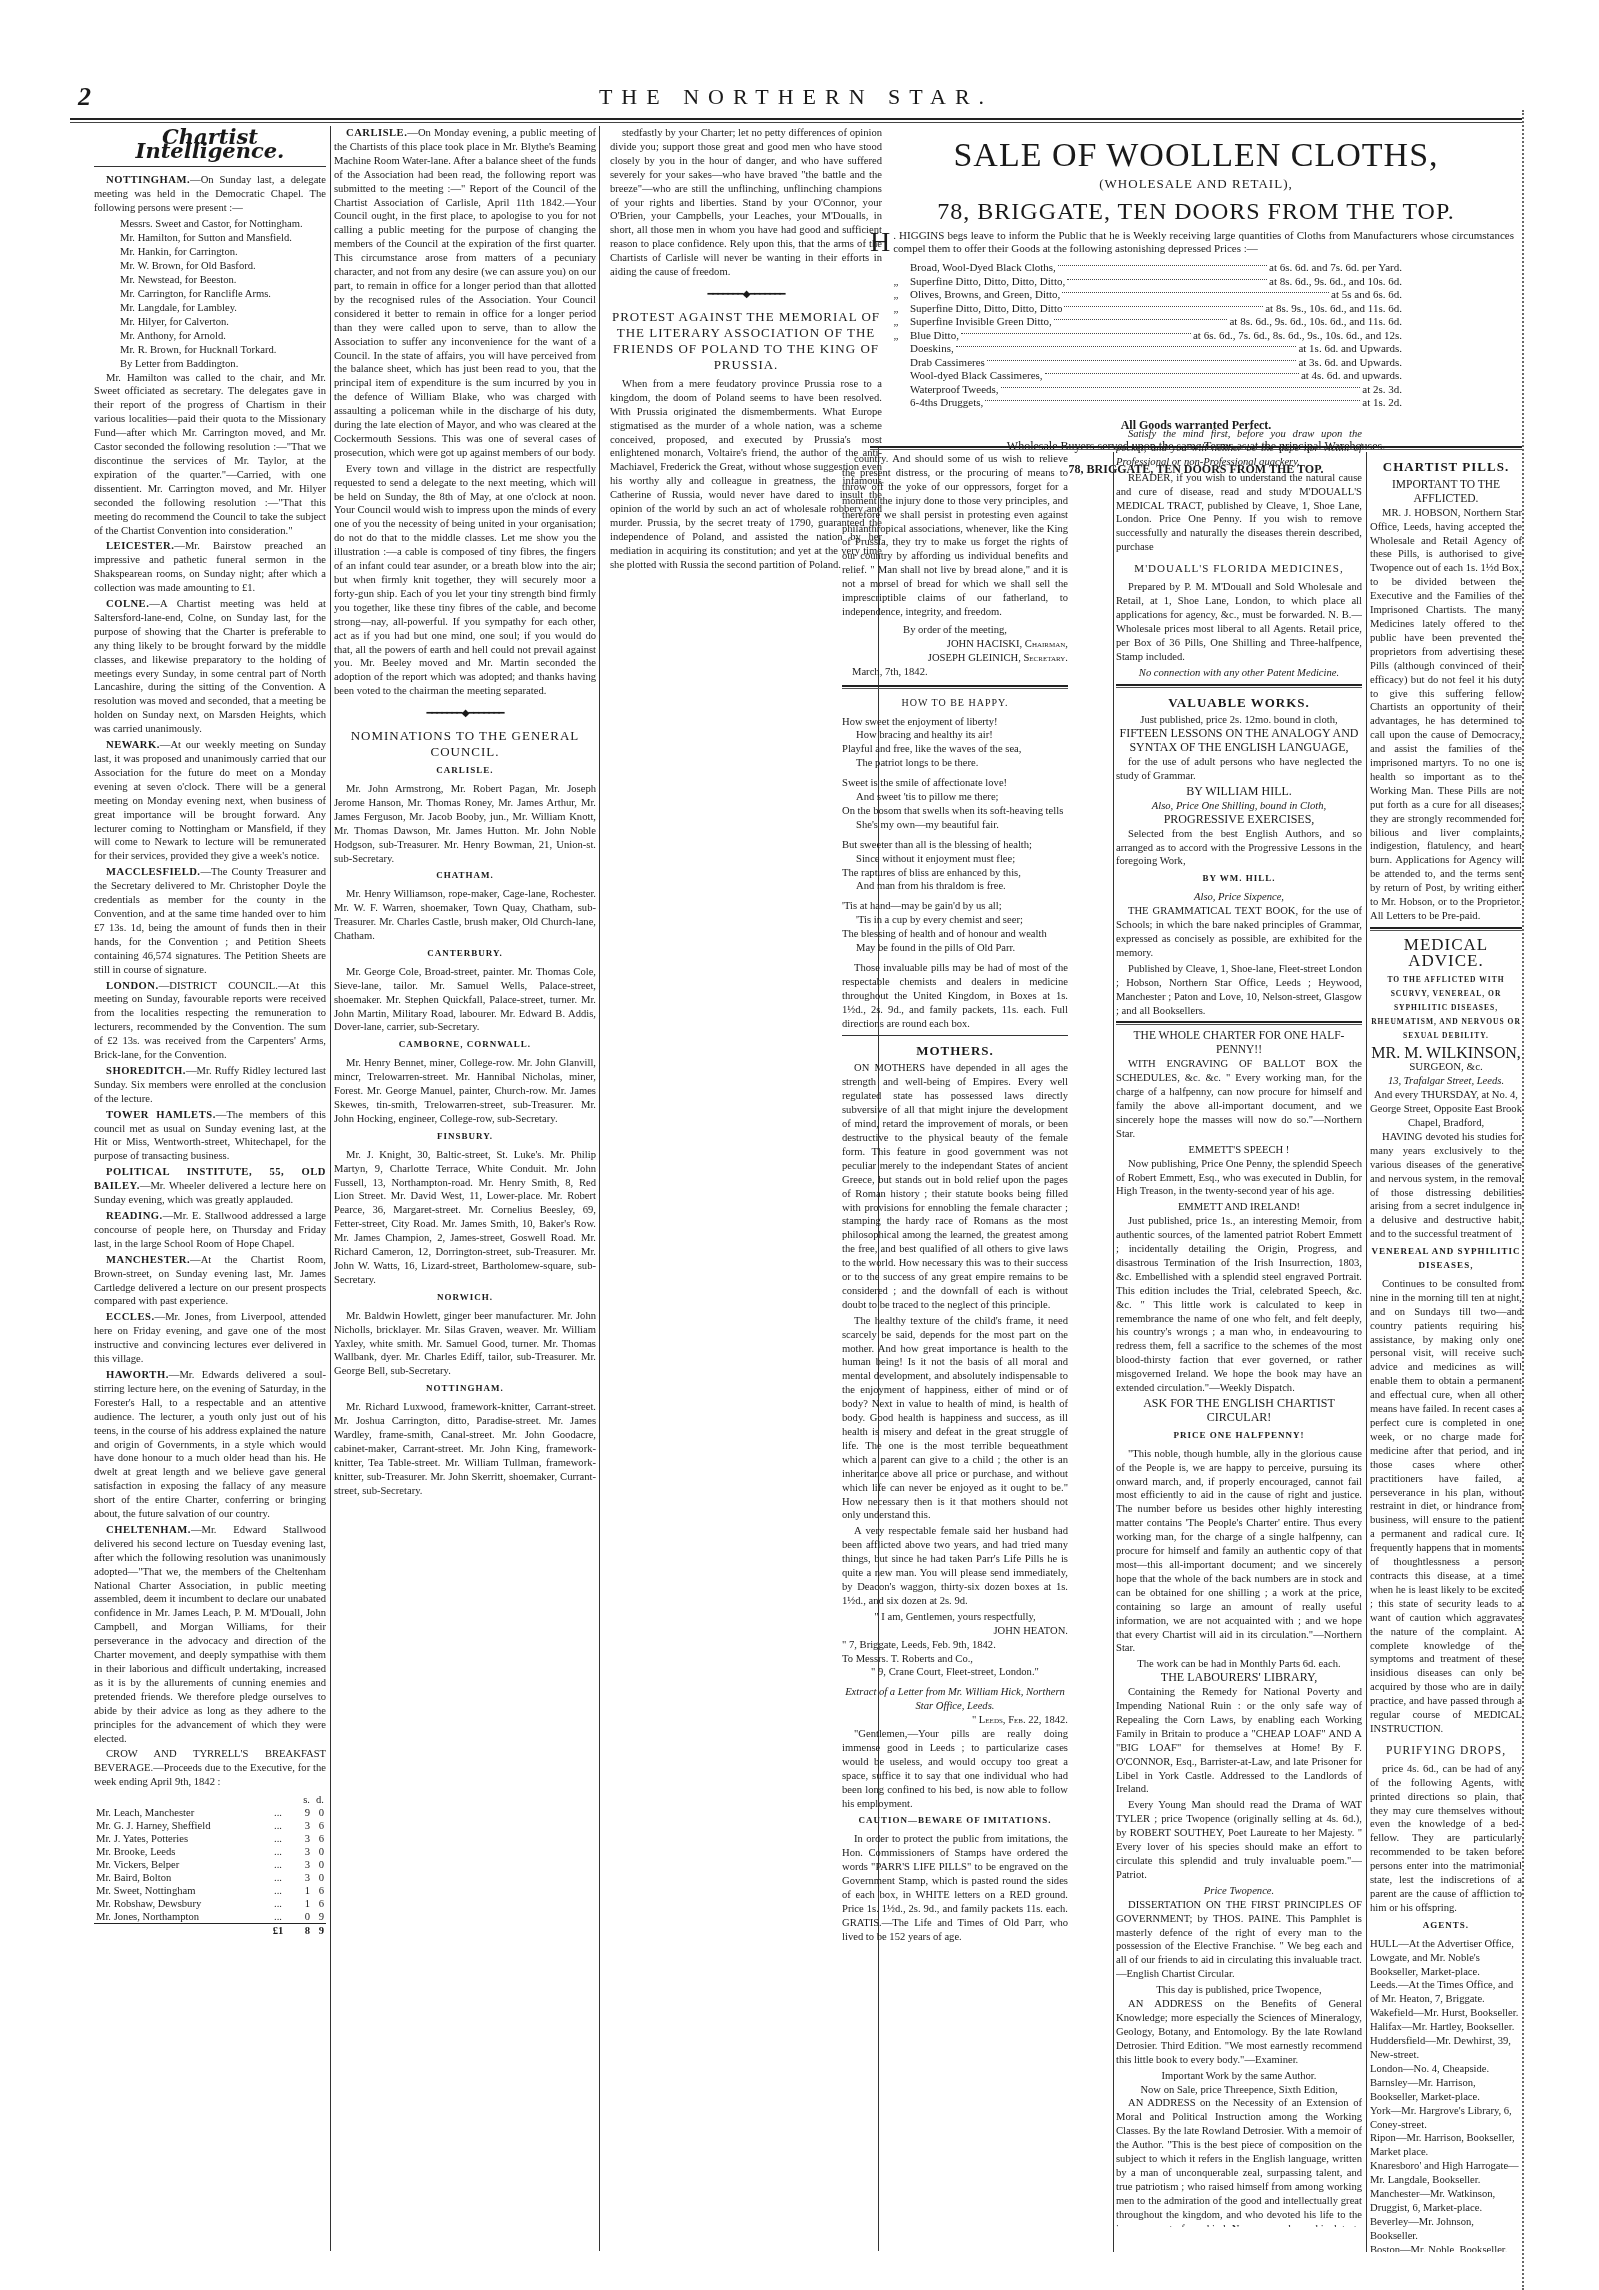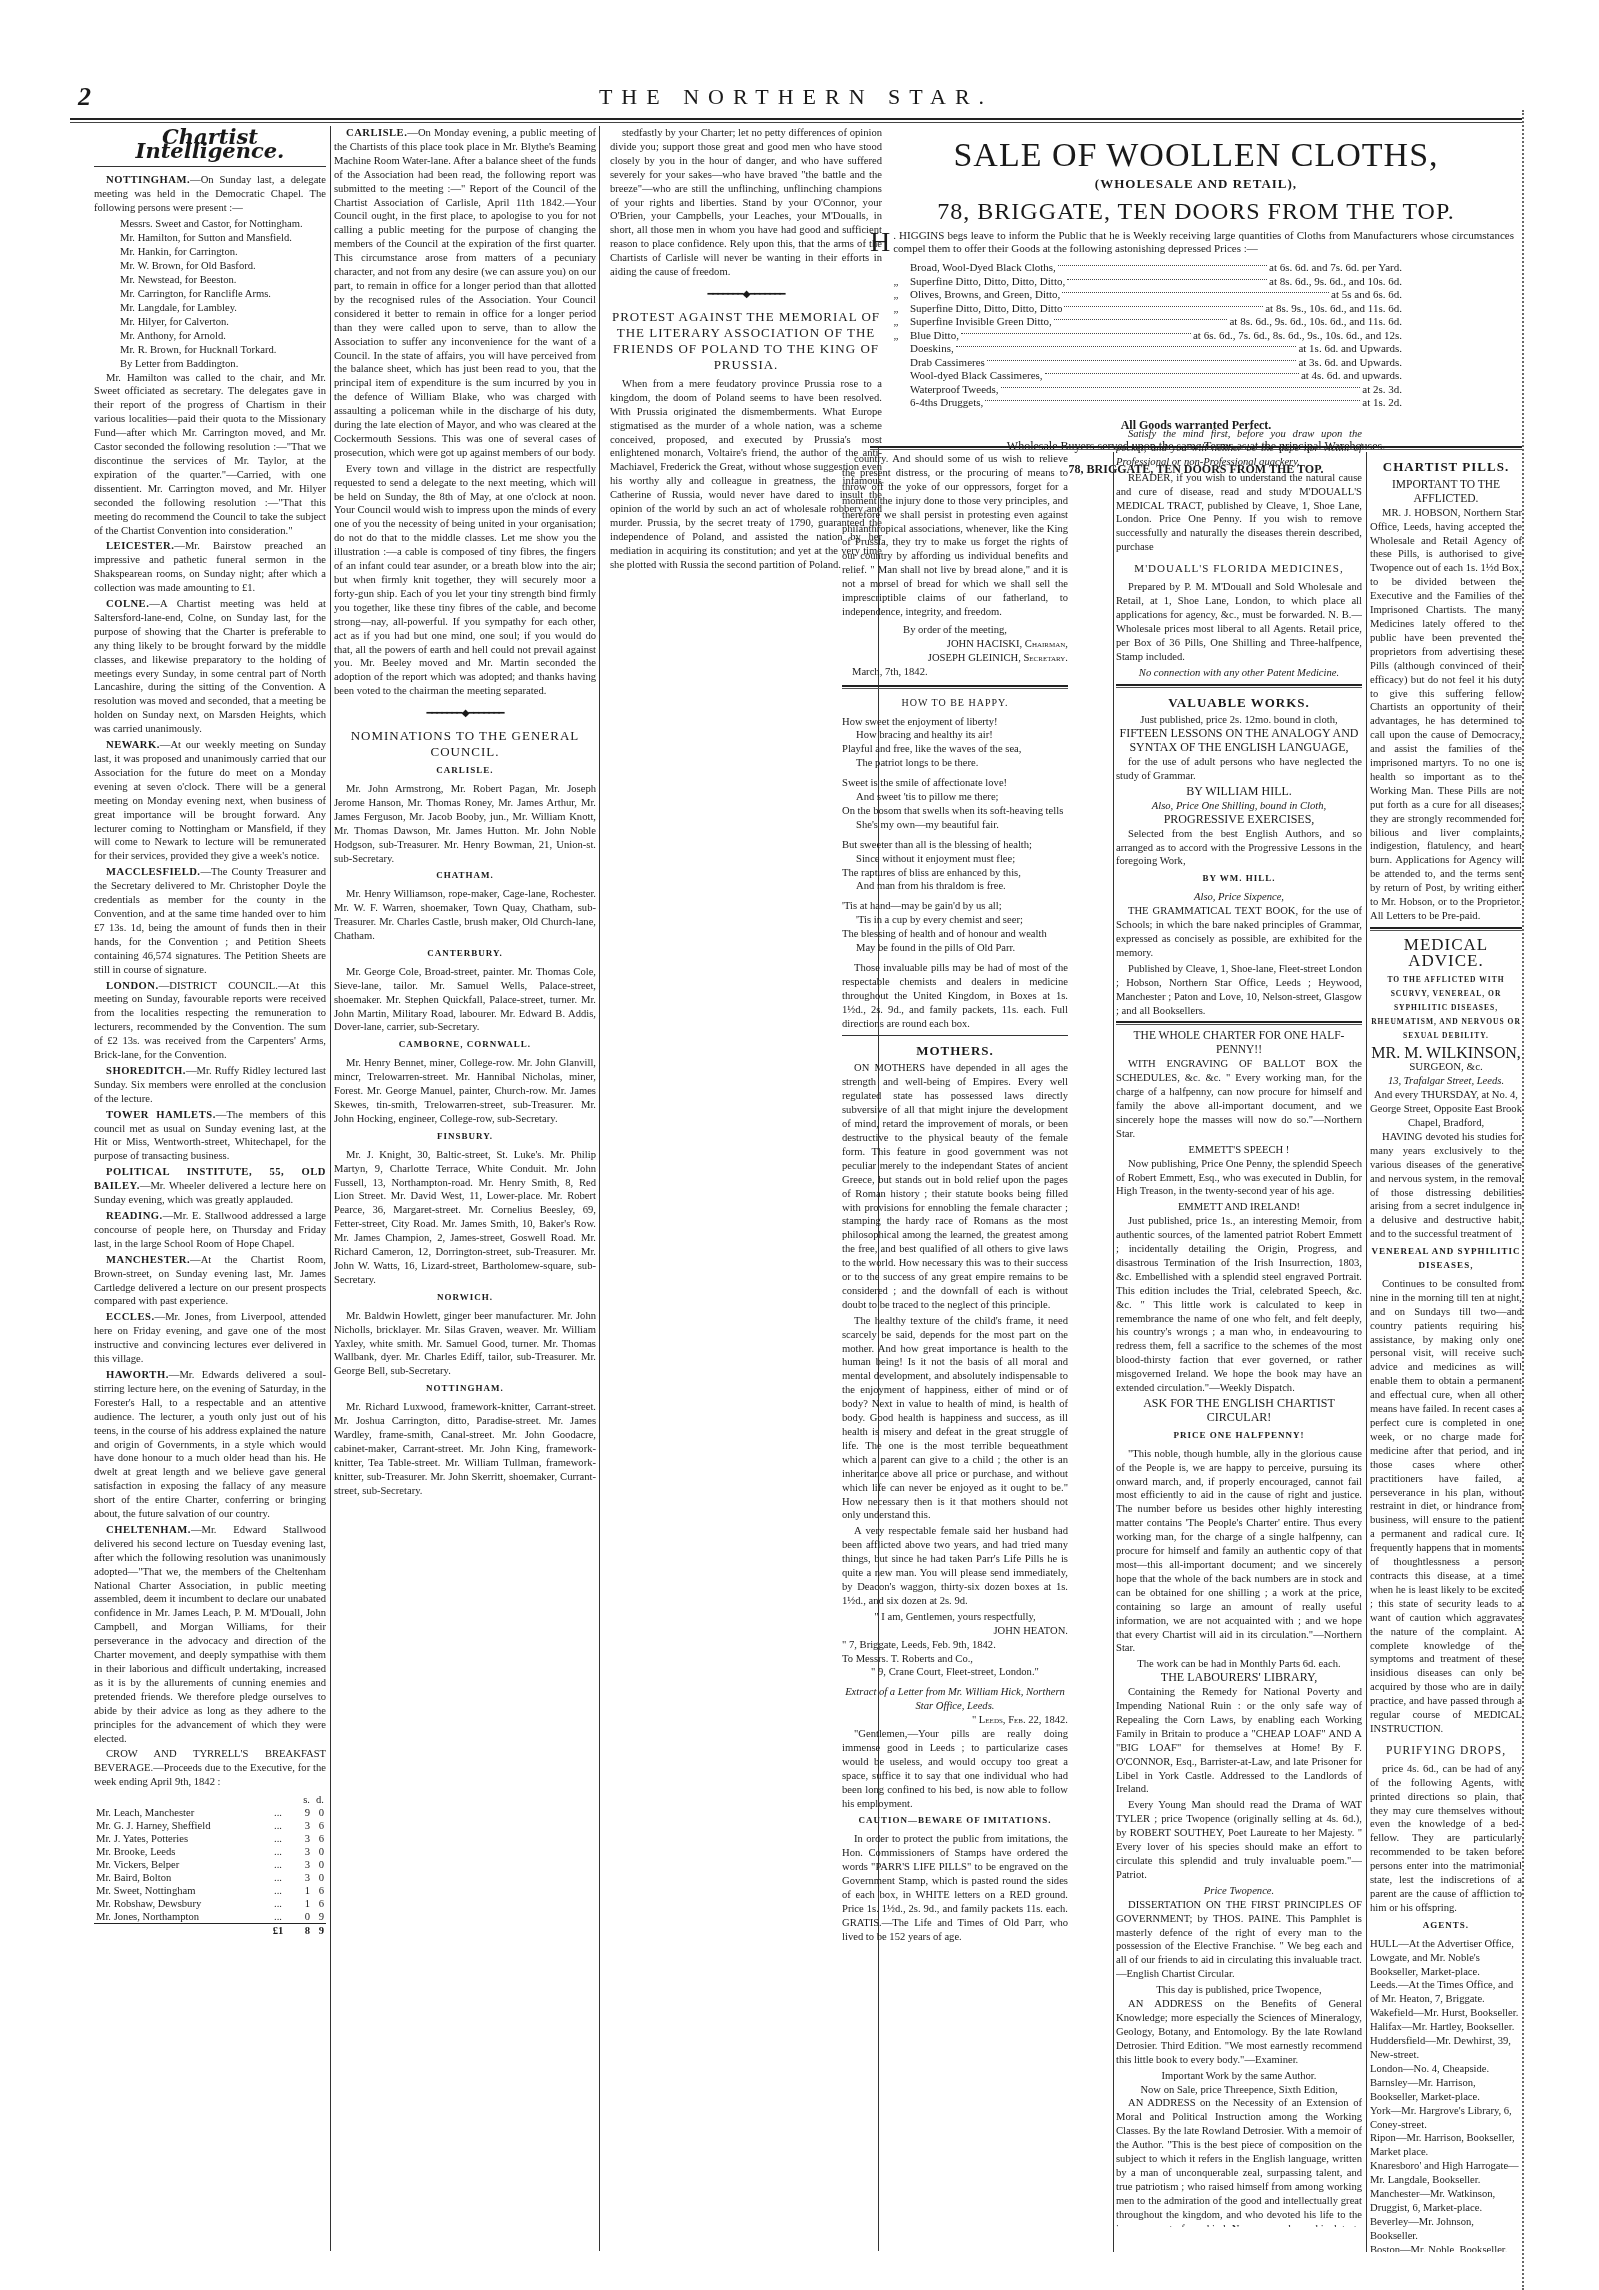--- a/index.html
+++ b/index.html
@@ -34,21 +34,21 @@
   .poem .ind { padding-left: 14px; }
   .sig { text-align: right; font-variant: small-caps; }
   .table-fund { width: 100%; font-size: 10.6px; border-collapse: collapse; margin-top: 4px; }
   .table-fund td { padding: 0 2px; line-height: 13px; }
   .table-fund td.num { text-align: right; width: 14px; }
   .table-fund td.dots { width: 40px; text-align: center; }
   .total-row td { border-top: 1px solid #222; font-weight: bold; }
 
   .ad-woollen { position: absolute; left: 800px; top: 126px; width: 652px; height: 320px; text-align: center; }
   .ad-woollen .t1 { font-size: 34px; letter-spacing: 1px; margin-top: 10px; line-height: 38px; }
-  .ad-woollen .t2 { font-size: 13px; font-weight: bold; letter-spacing: 1px; margin-top: 2px; }
+  .ad-woollen .t2 { font-size: 13px; font-weight: normal; letter-spacing: 1px; margin-top: 2px; }
   .ad-woollen .t3 { font-size: 24px; letter-spacing: 1px; margin-top: 6px; }
   .ad-woollen .intro { text-align: justify; font-size: 11px; line-height: 13px; margin: 4px 8px 0 0; }
   .ad-woollen .intro .dc { float: left; font-size: 28px; line-height: 26px; margin-right: 3px; }
   .price-list { text-align: left; font-size: 11px; line-height: 13.5px; margin: 6px 0 0 12px; width: 520px; }
   .price-list .row { display: flex; align-items: center; }
   .price-list .mk { width: 28px; text-align: center; }
   .price-list .item { flex: 0 0 auto; }
   .price-list .lead { flex: 1; border-bottom: 1px dotted #444; margin: 0 2px 4px; }
   .price-list .pr { flex: 0 0 auto; }
   .ad-woollen .foot { font-size: 12px; font-weight: bold; margin-top: 8px; }

